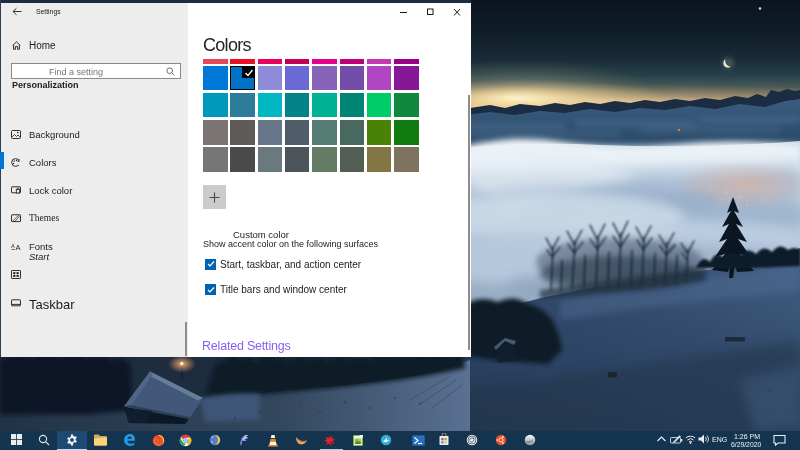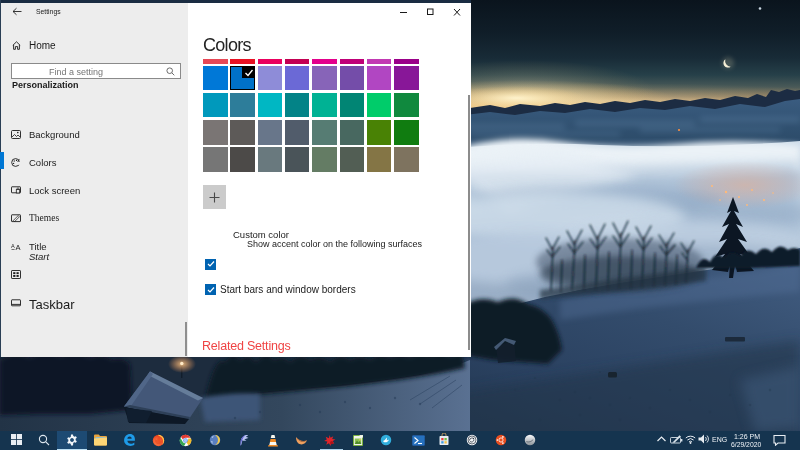--- a/index.html
+++ b/index.html
@@ -287,23 +287,23 @@
       <rect x="5.5" y="2.2" width="2.2" height="1.9" fill="#1b1b1b"></rect>
       <rect x="2.2" y="5" width="2.2" height="1.9" fill="#1b1b1b"></rect>
       <rect x="5.5" y="5" width="2.2" height="1.9" fill="#1b1b1b"></rect>
     </svg>
     <svg class="abs" style="left:11px;top:299px" width="10" height="8" viewBox="0 0 10 8">
       <rect x="0.5" y="0.8" width="9" height="6" rx="0.5" fill="none" stroke="#1b1b1b" stroke-width="0.9"></rect>
       <path d="M1,5.4 H9" stroke="#1b1b1b" stroke-width="0.9"></path>
     </svg>
     <div class="t" style="left:29px;top:129px;font-size:9.5px;">Background</div>
     <div class="t" style="left:29px;top:157px;font-size:9.5px;">Colors</div>
-    <div class="t" style="left:29px;top:185px;font-size:9.5px;">Lock screen</div>
+    <div class="t" style="left:29px;top:185px;font-size:9.5px;">Lock color</div>
     <div class="t" style="left:29px;top:213px;font-size:9.5px;font-family:Liberation Serif, serif;">Themes</div>
-    <div class="t" style="left:29px;top:241px;font-size:9.5px;">Title</div>
+    <div class="t" style="left:29px;top:241px;font-size:9.5px;">Fonts</div>
     <div class="t" style="left:29px;top:251px;font-size:9.5px;font-style:italic;">Start</div>
     <div class="t" style="left:29px;top:297px;font-size:13px;">Taskbar</div>
     <div class="abs" style="left:0;top:152px;width:3.5px;height:16.5px;background:#0077D4;"></div>
 
     <div class="abs" style="left:185px;top:322px;width:2px;height:34px;background:#8F8F8F;"></div>
 
     <div class="t" style="left:203px;top:35px;font-size:18px;letter-spacing:-0.7px;color:#242424;">Colors</div>
     <div id="grid">
         <div class="abs" style="left:203px;top:59px;width:24.5px;height:5px;background:#E74856"></div>
         <div class="abs" style="left:230.3px;top:59px;width:24.5px;height:5px;background:#E81123"></div>
@@ -351,34 +351,35 @@
           <path d="M1.5,5 L4,7.5 L8.5,2" stroke="#fff" stroke-width="1.3" fill="none"></path>
         </svg>
       </div>
 
     <div class="abs" style="left:203px;top:185px;width:23px;height:24px;background:#CBCBCB;"></div>
     <svg class="abs" style="left:208px;top:190.5px" width="13" height="13" viewBox="0 0 13 13">
       <path d="M6.5,1.5 V11.5 M1.5,6.5 H11.5" stroke="#4a4a4a" stroke-width="1.1"></path>
     </svg>
     <div class="t" style="left:233px;top:189px;font-size:9.5px;margin-top:40px;">Custom color</div>
 
-    <div class="t" style="left:203px;top:239px;font-size:9px;margin-left:44px;">Show accent color on the following surfaces</div>
+    <div class="t" style="left:203px;top:239px;font-size:9px;">Show accent color on the following surfaces</div>
 
     <div class="abs" style="left:205px;top:258.5px;width:11px;height:11px;background:#0063B1;"></div>
     <svg class="abs" style="left:206.5px;top:260px" width="8" height="8" viewBox="0 0 8 8">
       <path d="M1,4 L3,6 L7,1.5" stroke="#fff" stroke-width="1.2" fill="none"></path>
     </svg>
+    <div class="t" style="left:220px;top:258.5px;font-size:10px;">Start, taskbar, and action center</div>
 
     <div class="abs" style="left:205px;top:284px;width:11px;height:11px;background:#0063B1;"></div>
     <svg class="abs" style="left:206.5px;top:285.5px" width="8" height="8" viewBox="0 0 8 8">
       <path d="M1,4 L3,6 L7,1.5" stroke="#fff" stroke-width="1.2" fill="none"></path>
     </svg>
-    <div class="t" style="left:220px;top:284px;font-size:10px;">Start bars and window borders</div>
-
-    <div class="t" style="left:202px;top:339px;font-size:12.5px;letter-spacing:-0.2px;color:#ef4444;">Related Settings</div>
+    <div class="t" style="left:220px;top:284px;font-size:10px;">Title bars and window center</div>
+
+    <div class="t" style="left:202px;top:339px;font-size:12.5px;letter-spacing:-0.2px;color:#8b5cf6;">Related Settings</div>
 
     <div class="abs" style="left:467.5px;top:95px;width:2px;height:255px;background:#8c8c8c;"></div>
   </div>
 
   <div id="taskbar">
 
     <div class="abs" style="left:57px;top:0;width:30px;height:19px;background:#1D4A73;"></div>
     <div class="abs" style="left:57px;top:17.5px;width:30px;height:1.5px;background:#BCDFF3;"></div>
     <div class="abs" style="left:320px;top:17.5px;width:23px;height:1.5px;background:#A8CFE8;"></div>
 

